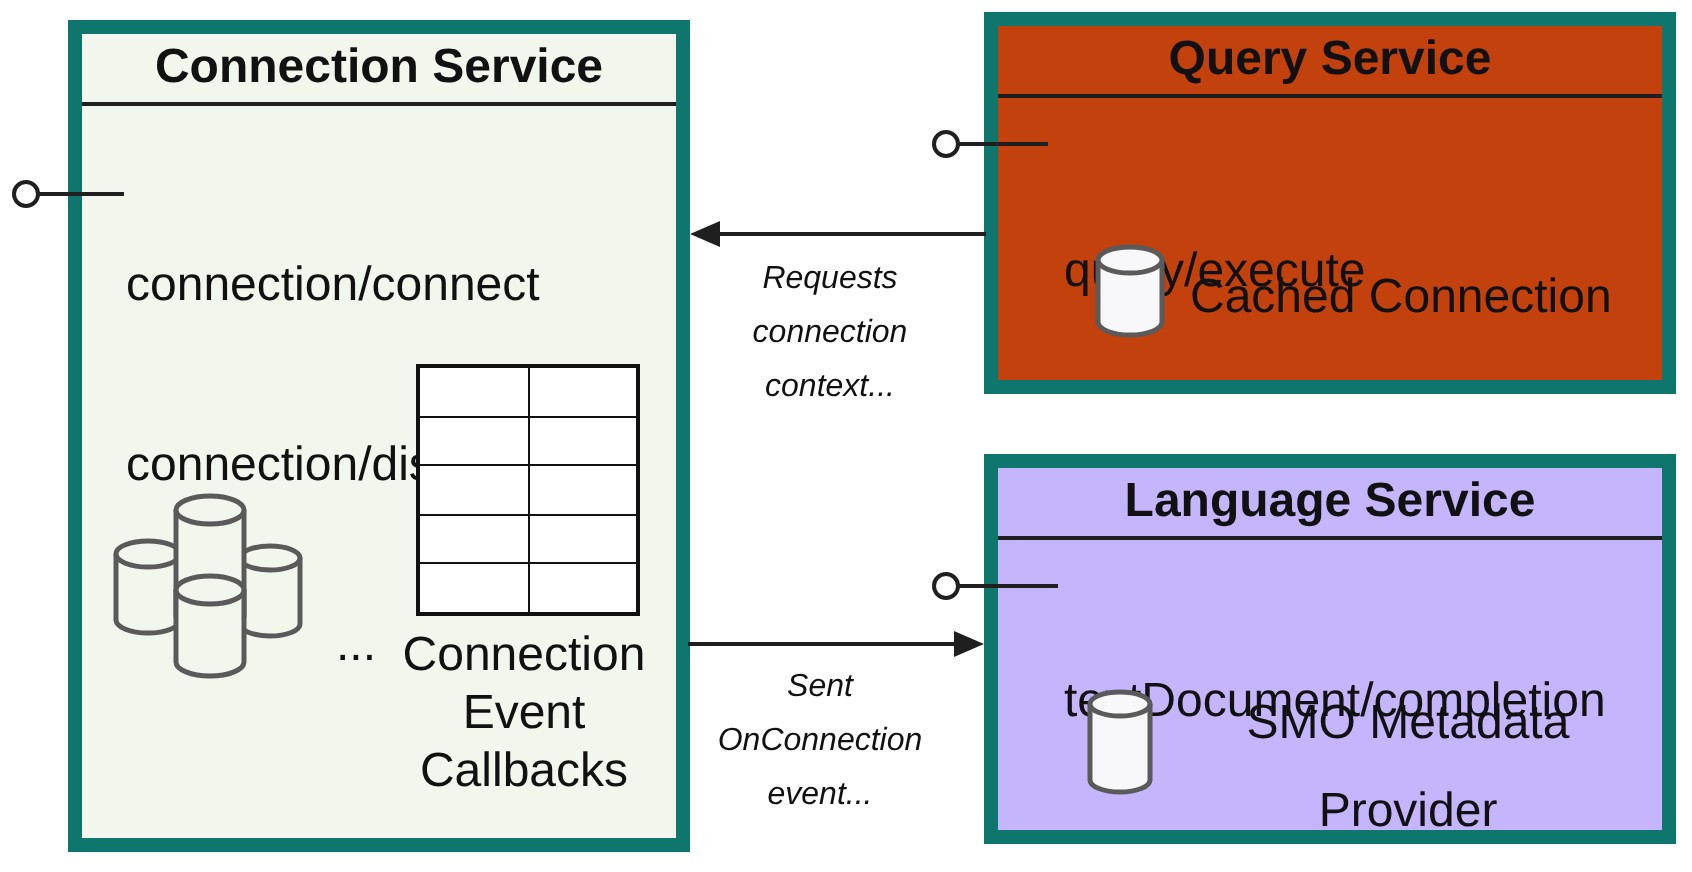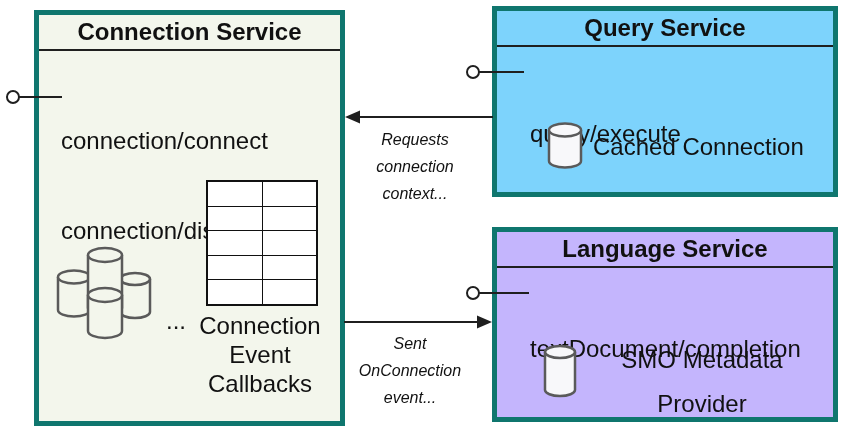--- a/index.html
+++ b/index.html
@@ -1,22 +1,22 @@
 <!DOCTYPE html>
 <html><head>
 <meta charset="utf-8">
 <style>
   html,body{margin:0;padding:0;background:#ffffff;}
   #canvas{
     position:relative;width:846px;height:436px;background:#ffffff;overflow:hidden;
     font-family:"Liberation Sans","DejaVu Sans",sans-serif;color:#111;
   }
-  .box{position:absolute;border:5px solid #0f766e;box-sizing:border-box;}
+  .box{position:absolute;border:7px solid #0f766e;box-sizing:border-box;}
   .box-conn{left:34px;top:10px;width:311px;height:416px;background:#f3f6ec;}
-  .box-query{left:492px;top:6px;width:346px;height:191px;background:#7dd3fc;}
+  .box-query{left:492px;top:6px;width:346px;height:191px;background:#c2410c;}
   .box-lang{left:492px;top:227px;width:346px;height:195px;background:#c4b5fd;}
   .box-title{
     height:34px;border-bottom:2px solid #1f1f1f;display:flex;align-items:center;justify-content:center;
     font-weight:bold;font-size:24px;letter-spacing:0px;
   }
   .methods{position:absolute;font-size:24px;line-height:30px;white-space:pre;}
   .methods .center-line{text-align:center;}
   .conn-methods{left:22px;top:51px;width:230px;}
   .query-methods{left:33px;top:48px;width:152px;}
   .lang-methods{left:33px;top:42px;width:300px;}

